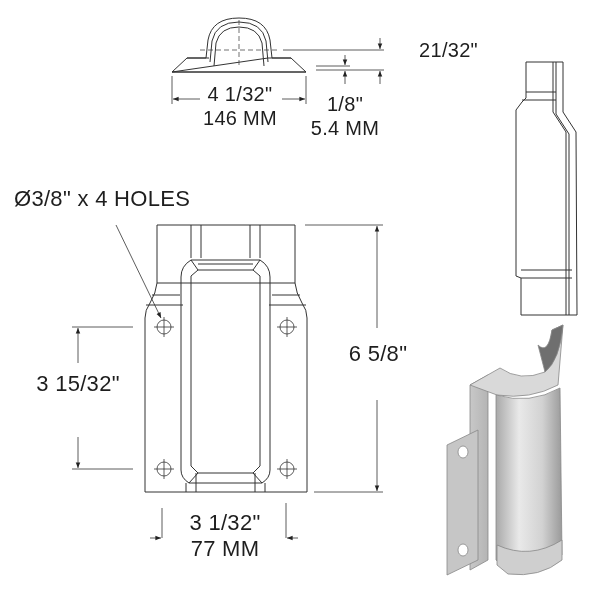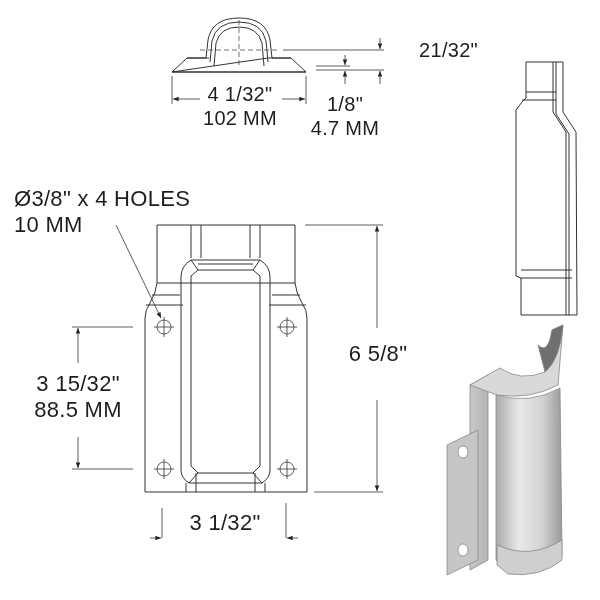--- a/index.html
+++ b/index.html
@@ -161,41 +161,40 @@
     <path d="M538,345 Q548,355 552,330 L563,325 Q560,360 545,372 Z" fill="#6f6f6f"></path>
 
     <path d="M496,395 Q530,405 560,388 L562,555 Q540,575 508,570 L496,560 Z" fill="url(#cyl)"></path>
 
     <path d="M497,545 Q530,560 562,540 L562,560 Q540,578 508,574 L497,565 Z" fill="#cfcfcf"></path>
   </g>
 </svg>
 
 <div class="lbl ctr" style="left:190px; top:82px; width:100px;">
   <div>4 1/32"</div>
-  <div>102 MM</div>
+  <div>146 MM</div>
 </div>
 
 <div class="lbl" style="left:392px; top:38px; text-align:right; width:86px;">
   <div>21/32"</div>
 </div>
 
 <div class="lbl ctr" style="left:300px; top:92px; width:90px;">
   <div>1/8"</div>
-  <div>4.7 MM</div>
+  <div>5.4 MM</div>
 </div>
 
 <div class="lbl lbl-big" style="left:14px; top:186px;">
   <div>Ø3/8" x 4 HOLES</div>
-  <div>10 MM</div>
 </div>
 
 <div class="lbl lbl-big ctr" style="left:14px; top:371px; width:128px;">
   <div>3 15/32"</div>
-  <div>88.5 MM</div>
 </div>
 
 <div class="lbl lbl-big ctr" style="left:326px; top:341px; width:104px;">
   <div>6 5/8"</div>
 </div>
 
 <div class="lbl lbl-big ctr" style="left:170px; top:510px; width:110px;">
   <div>3 1/32"</div>
+  <div>77 MM</div>
 </div>
 
 </body></html>

